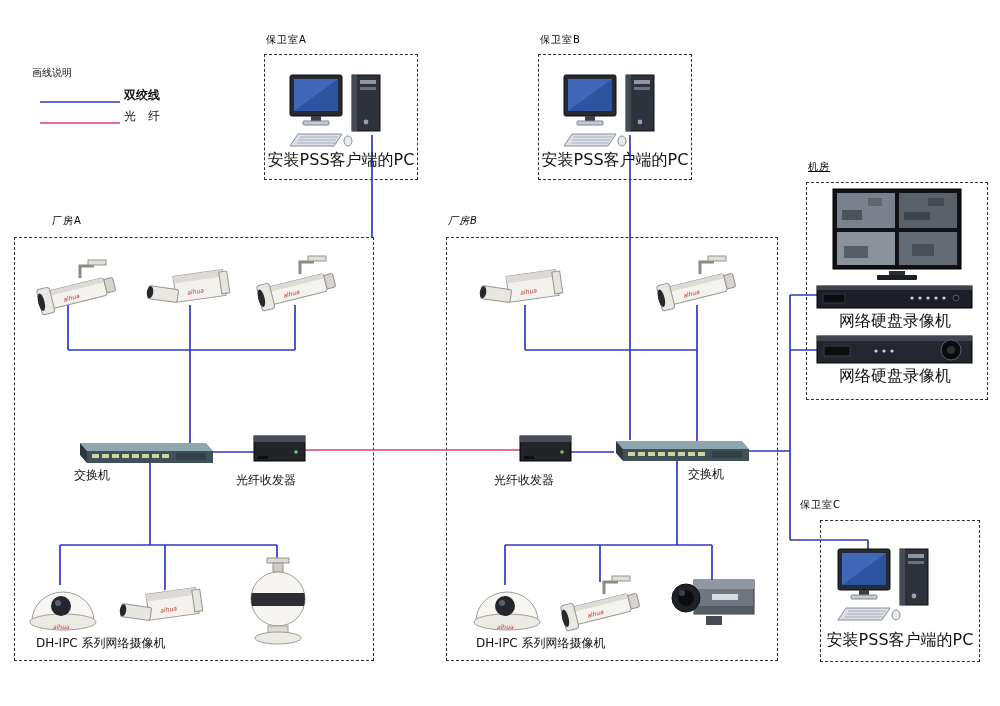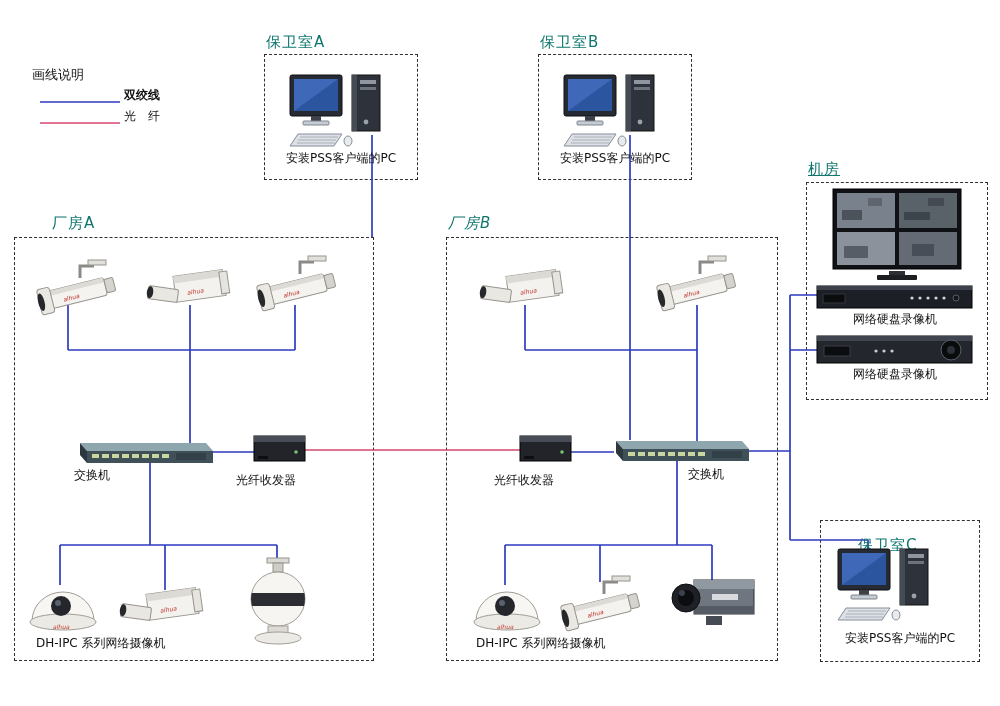--- a/index.html
+++ b/index.html
@@ -1,23 +1,23 @@
 <!DOCTYPE html>
 <html><head>
 <meta charset="utf-8">
 <style>
   html,body{margin:0;padding:0;background:#ffffff;}
   body{font-family:"DejaVu Sans","Liberation Sans",sans-serif;color:#111;}
   #canvas{position:relative;width:1000px;height:706px;background:#fff;overflow:hidden;}
   .zone-box{position:absolute;border:1.6px dashed #2f2f2f;background:transparent;}
-  .zone-title{position:absolute;font-size:15px;letter-spacing:1px;color:#0f766e;white-space:nowrap;}
+  .zone-title{position:absolute;font-size:10px;letter-spacing:1px;color:#000000;white-space:nowrap;}
   .lbl{position:absolute;color:#111;white-space:nowrap;}
   .lbl.center{text-align:center;white-space:normal;}
   .f12{font-size:12px;}
-  .f11{font-size:12px;}
+  .f11{font-size:16px;}
   .device{position:absolute;}
   .abs{position:absolute;}
   .brand{font-style:italic;font-size:6px;fill:#c0392b;}
   svg{display:block;}
 </style>
 </head>
 <body>
 
 <div id="canvas">
 
@@ -35,36 +35,36 @@
              M210,452 H256
              M525,305 V350 M697,305 V350 M525,350 H697 M697,350 V442
              M570,452 H614
              M150,462 V545 M60,545 H277 M60,545 V585 M165,545 V590 M277,545 V565
              M677,460 V545 M505,545 H712 M505,545 V585 M600,545 V582 M712,545 V580
              M745,451 H790 M790,295 V540 M790,295 H820 M790,350 H820
              M790,540 H868 M868,540 V560" stroke="#2e3bc0"></path>
     <path fill="none" stroke-width="1.7" d="M304,450 H520" stroke="#d4476f"></path>
   </svg>
 
-  <div class="lbl" style="left:32px;top:66px;font-size:13px;">画线说明</div>
+  <div class="lbl" style="left:32px;top:66px;font-size:10px;">画线说明</div>
   <svg class="abs" style="left:38px;top:99px;" width="84" height="6">
     <path d="M2,3 H82" fill="none" stroke-width="1.7" stroke="#2e3bc0"></path>
   </svg>
   <div class="lbl f12" style="left:124px;top:87px;font-weight:bold;">双绞线</div>
   <svg class="abs" style="left:38px;top:120px;" width="84" height="6">
     <path d="M2,3 H82" fill="none" stroke-width="1.7" stroke="#d4476f"></path>
   </svg>
   <div class="lbl f12" style="left:124px;top:108px;">光　纤</div>
 
   <div class="zone-title" style="left:266px;top:33px;">保卫室A</div>
   <div class="zone-title" style="left:540px;top:33px;">保卫室B</div>
   <div class="zone-title" style="left:808px;top:160px;text-decoration:underline;">机房</div>
   <div class="zone-title" style="left:16px;top:214px;margin-left:36px;">厂房A</div>
   <div class="zone-title" style="left:448px;top:214px;font-style:italic;">厂房B</div>
-  <div class="zone-title" style="left:858px;top:498px;margin-top:38px;">保卫室C</div>
+  <div class="zone-title" style="left:800px;top:498px;">保卫室C</div>
 
   <div class="device" style="left:288px;top:74px;">
     <svg width="110" height="76" viewBox="0 0 110 76">
       <rect x="2" y="1" width="52" height="41" rx="2" fill="#262b33" stroke="#0d0f12"></rect>
       <rect x="6" y="5" width="44" height="32" fill="#2c55a0"></rect>
       <polygon points="6,5 50,5 6,37" fill="#4068b8"></polygon>
       <rect x="23" y="42" width="10" height="5" fill="#3c414a"></rect>
       <rect x="15" y="47" width="26" height="4" rx="1" fill="#c6ccd4" stroke="#7e858e"></rect>
       <rect x="64" y="1" width="28" height="56" fill="#2e333b" stroke="#111"></rect>
       <rect x="64" y="1" width="5" height="56" fill="#454b55"></rect>

